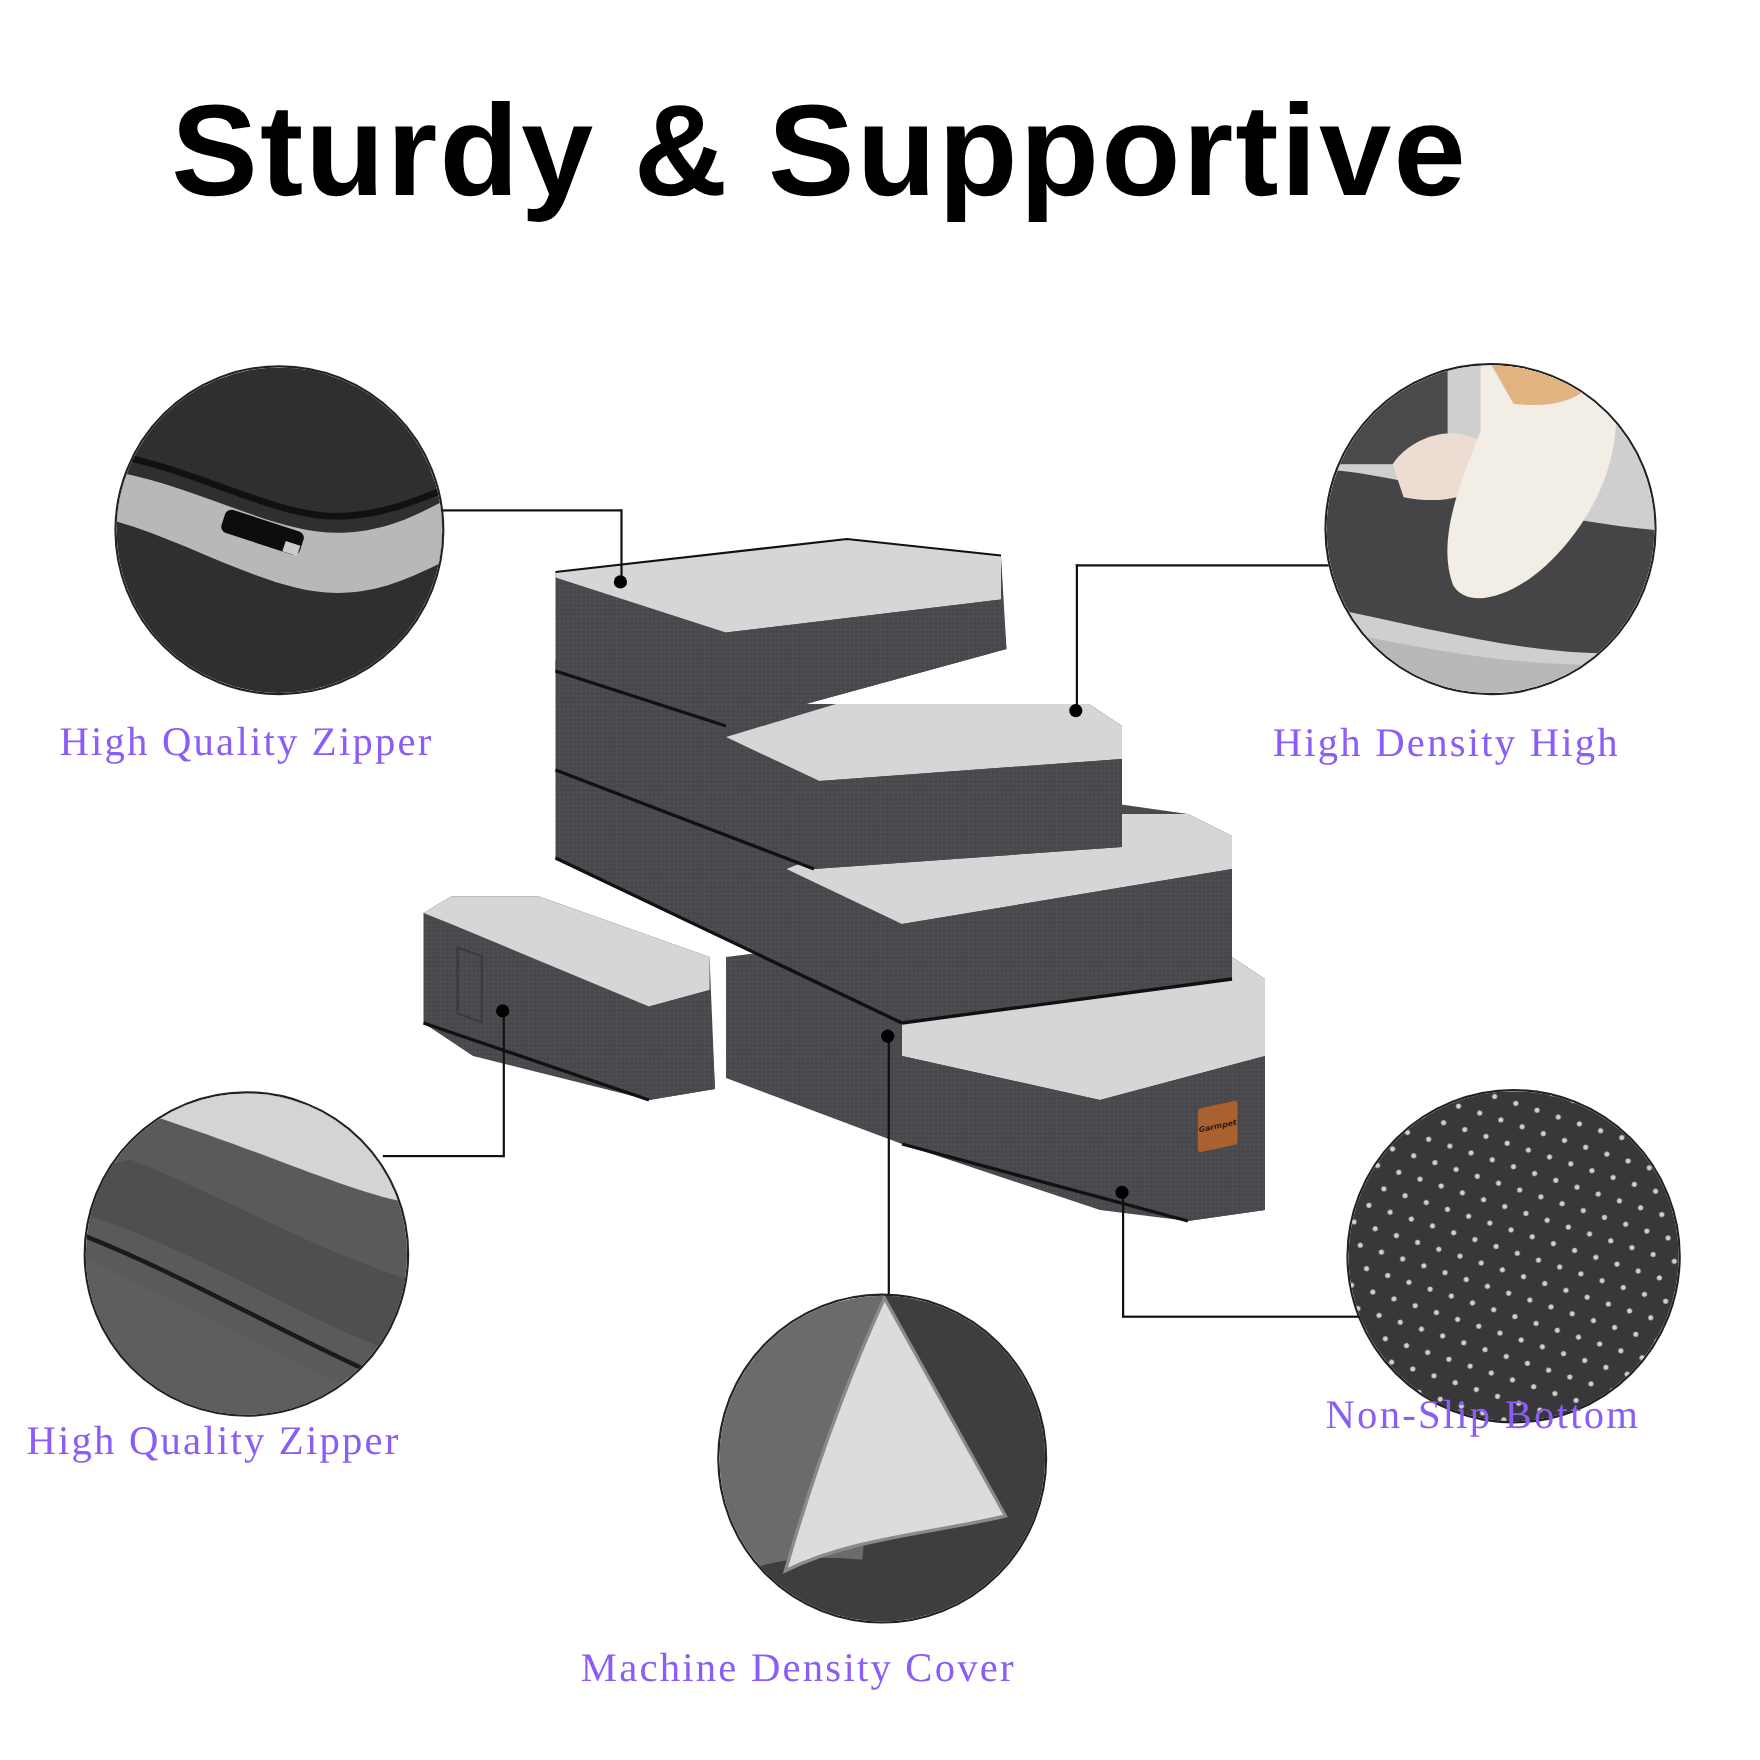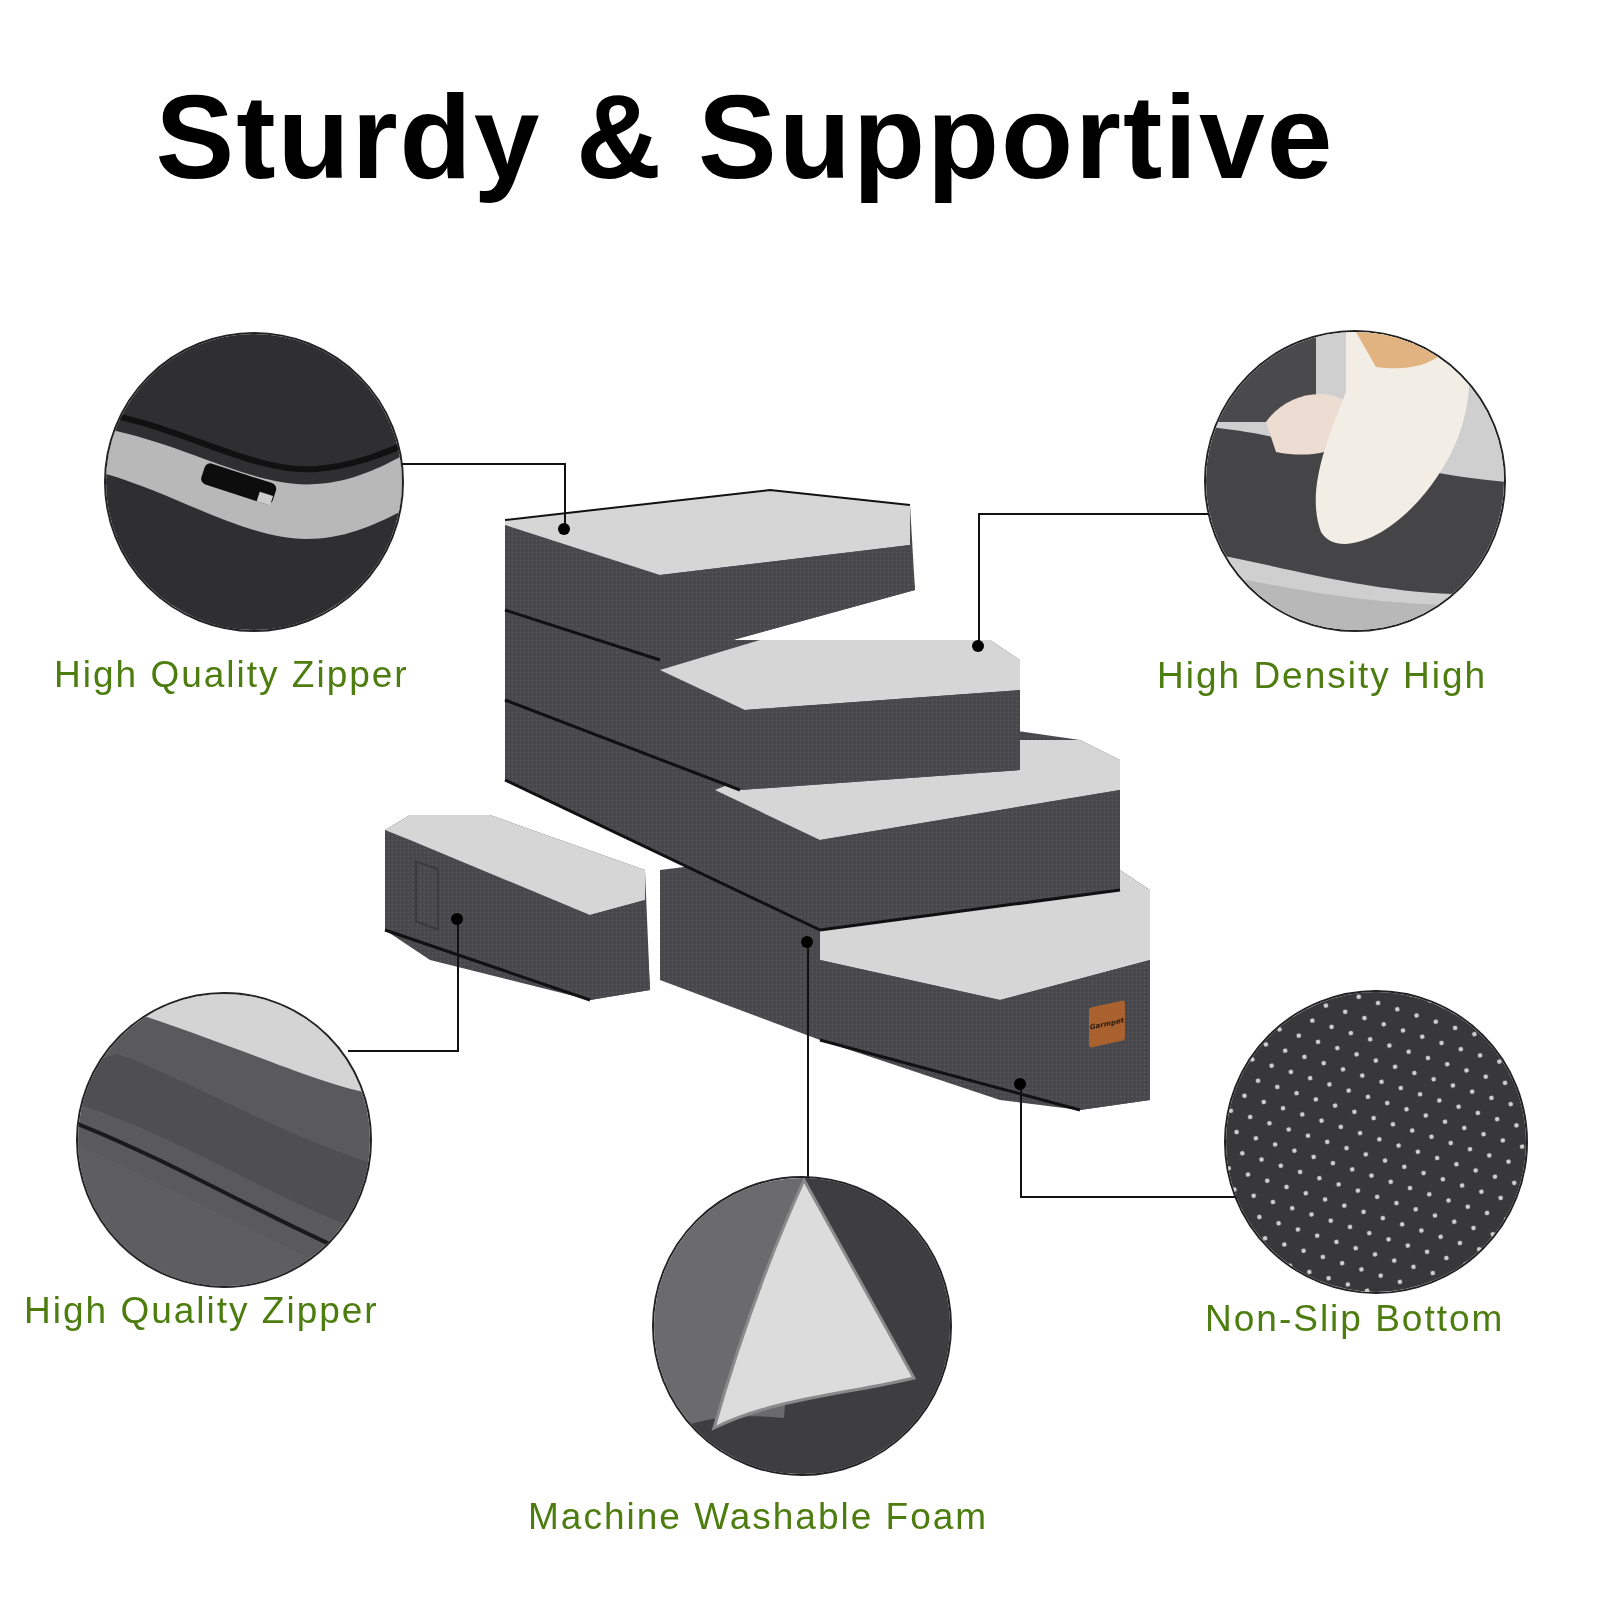--- a/index.html
+++ b/index.html
@@ -1,18 +1,18 @@
 <!DOCTYPE html>
 <html><head>
 <meta charset="utf-8">
 <style>
   html,body{margin:0;padding:0;background:#ffffff;}
   body{width:1600px;height:1600px;position:relative;overflow:hidden;font-family:"DejaVu Sans","Liberation Sans",sans-serif;}
   .title{position:absolute;left:0;top:78px;width:1490px;text-align:center;font-family:"Liberation Sans",sans-serif;font-weight:bold;font-size:118px;letter-spacing:2px;color:#000;line-height:1;}
-  .label{position:absolute;font-family:Liberation Sans, sans-serif;font-size:37px;letter-spacing:2px;color:#4d7c0f;white-space:nowrap;line-height:1;}
+  .label{position:absolute;font-family:Liberation Serif, serif;font-size:37px;letter-spacing:2px;color:#8b5cf6;white-space:nowrap;line-height:1;}
   .circle{position:absolute;border-radius:50%;overflow:hidden;border:2px solid #222;box-sizing:border-box;}
   .line{position:absolute;background:#111;}
   .dot{position:absolute;width:12px;height:12px;border-radius:50%;background:#000;}
   svg{display:block;}
   .stairs{position:absolute;left:370px;top:480px;width:800px;height:640px;}
   .logo-tag{position:absolute;left:1089px;top:1004px;width:36px;height:40px;background:#a8612f;border-radius:3px;transform:skewY(-12deg);color:#2a1a10;font-size:7px;font-weight:bold;display:flex;align-items:center;justify-content:center;}
 </style>
 </head>
 <body>
 
@@ -113,27 +113,27 @@
 </div>
 <div class="label" style="left:24px;top:1292px;">High Quality Zipper</div>
 
 <div class="circle" style="left:652px;top:1176px;width:300px;height:300px;">
   <svg width="300" height="300">
     <rect width="300" height="300" fill="#6b6b6d"></rect>
     <path d="M150,0 L300,0 L300,300 L0,300 L0,260 C40,240 80,235 130,240 Z" fill="#3e3e41"></path>
     <path d="M150,2 L260,200 C200,215 120,220 60,250 C80,180 110,90 150,2 Z" fill="#dcdcdc" stroke="#8a8a8a" stroke-width="3"></path>
   </svg>
 </div>
-<div class="label" style="left:528px;top:1498px;">Machine Washable Foam</div>
+<div class="label" style="left:528px;top:1498px;">Machine Density Cover</div>
 
 <div class="circle" style="left:1224px;top:990px;width:304px;height:304px;">
   <svg width="304" height="304">
     <defs>
       <pattern id="dots" width="34" height="22" patternUnits="userSpaceOnUse" patternTransform="rotate(-15)">
         <rect width="34" height="22" fill="#38383a"></rect>
         <circle cx="8" cy="6" r="2.3" fill="#d0d0d0"></circle>
         <circle cx="25" cy="17" r="2.3" fill="#d0d0d0"></circle>
       </pattern>
     </defs>
     <rect width="304" height="304" fill="url(#dots)"></rect>
   </svg>
 </div>
-<div class="label" style="left:1205px;top:1300px;">Non-Slip Bottom</div>
+<div class="label" style="left:1205px;top:1268px;">Non-Slip Bottom</div>
 
 </body></html>

